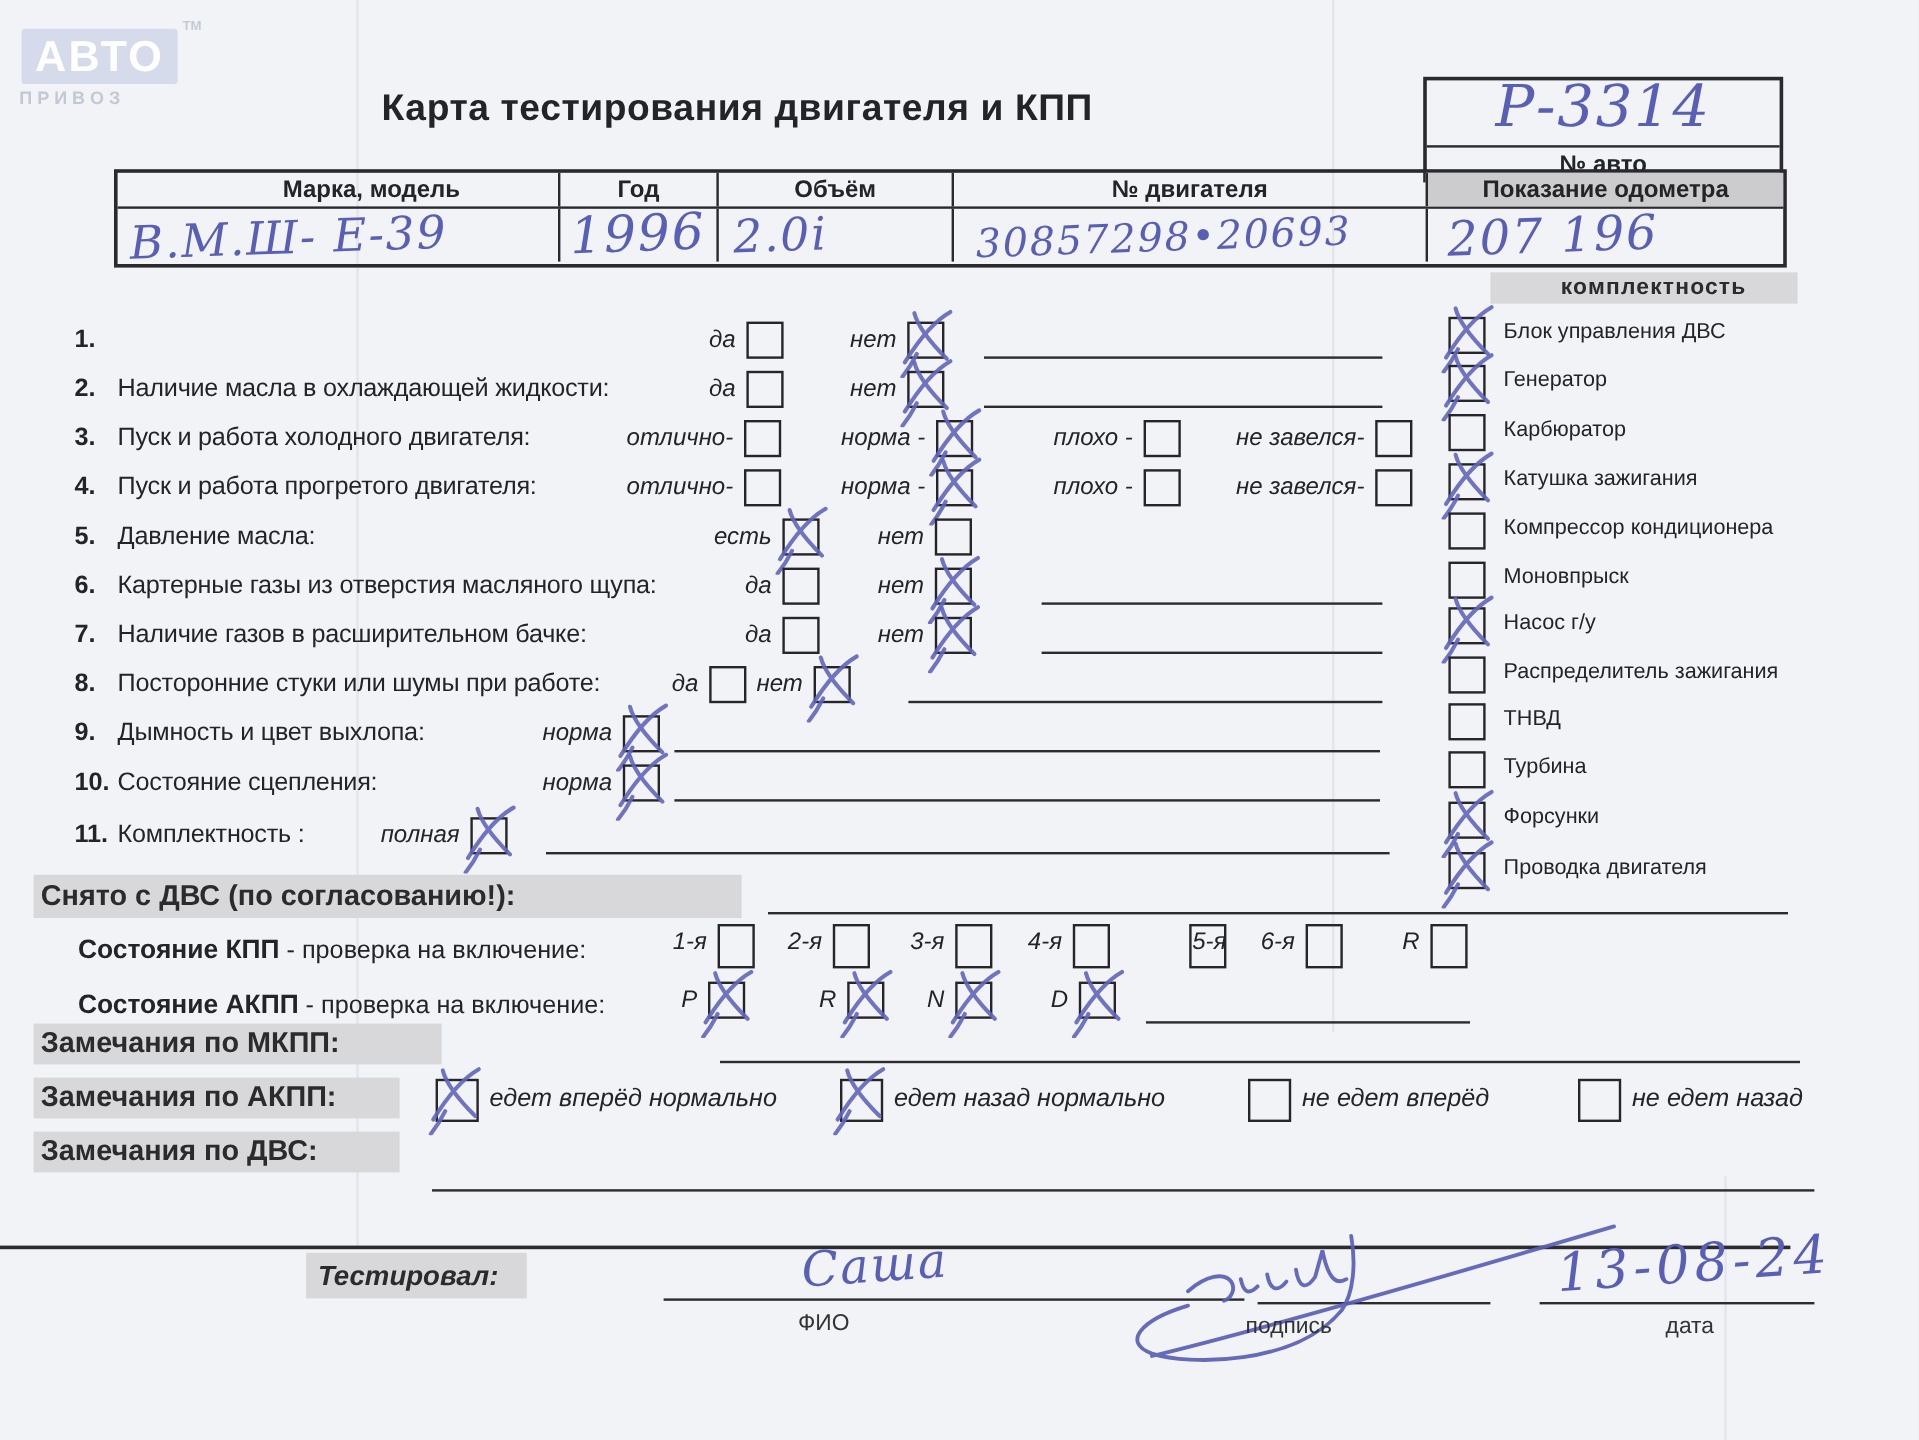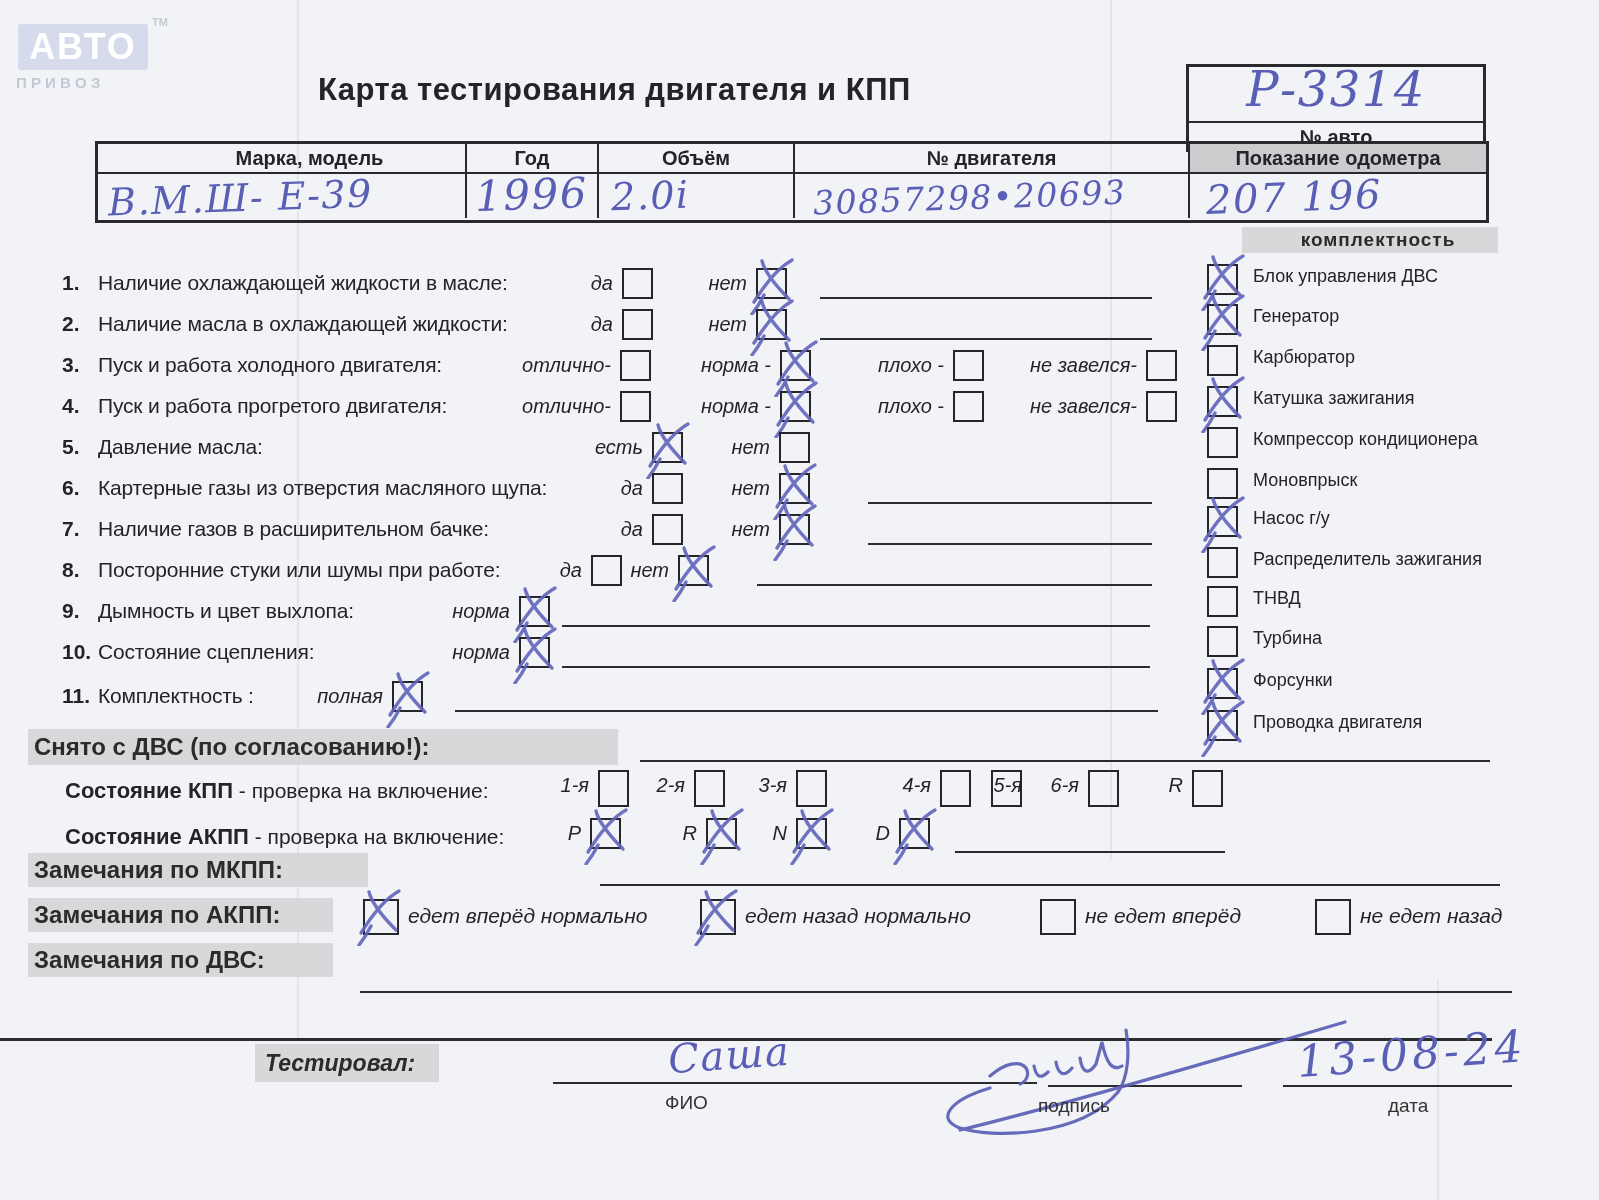--- a/index.html
+++ b/index.html
@@ -196,21 +196,20 @@
             <path d="M15 40 C 11 48, 7 54, 3 59"></path>
           </g>
         </svg>
       </span>
       <div class="comp-label" style="top: 712px;">Проводка двигателя</div>
     </div>
 
   <div id="checklist">
       <div class="cl-row" style="top: 267px;">
         <span class="cl-num">1.</span>
-        <span class="cl-label">Наличие охлаждающей жидкости в масле:</span>
         <span class="opt" style="left: 622px; top: 1px;">
           <span class="box"></span>
           <span class="opt-label">да</span>
         </span>
         <span class="opt" style="left: 756px; top: 1px;">
           <span class="box"></span>
           <svg class="mark" width="48" height="60" viewBox="0 0 48 60">
             <g fill="none" stroke="#6165bb" stroke-width="3.4" stroke-linecap="round" opacity=".9">
               <path d="M5 47 C 13 34, 27 14, 43 5"></path>
               <path d="M13 6 C 16 18, 28 32, 40 44"></path>
@@ -436,21 +435,21 @@
         <span class="opt-label">1-я</span>
       </span>
       <span class="opt" style="left: 694px; top: 770px;">
         <span class="box tall"></span>
         <span class="opt-label">2-я</span>
       </span>
       <span class="opt" style="left: 796px; top: 770px;">
         <span class="box tall"></span>
         <span class="opt-label">3-я</span>
       </span>
-      <span class="opt" style="left: 894px; top: 770px; margin-left: 46px;">
+      <span class="opt" style="left: 894px; top: 770px;">
         <span class="box tall"></span>
         <span class="opt-label">4-я</span>
       </span>
       <span class="opt" style="left: 991px; top: 770px; padding-left: 40px;">
         <span class="box tall"></span>
         <span class="opt-label">5-я</span>
       </span>
       <span class="opt" style="left: 1088px; top: 770px;">
         <span class="box tall"></span>
         <span class="opt-label">6-я</span>

